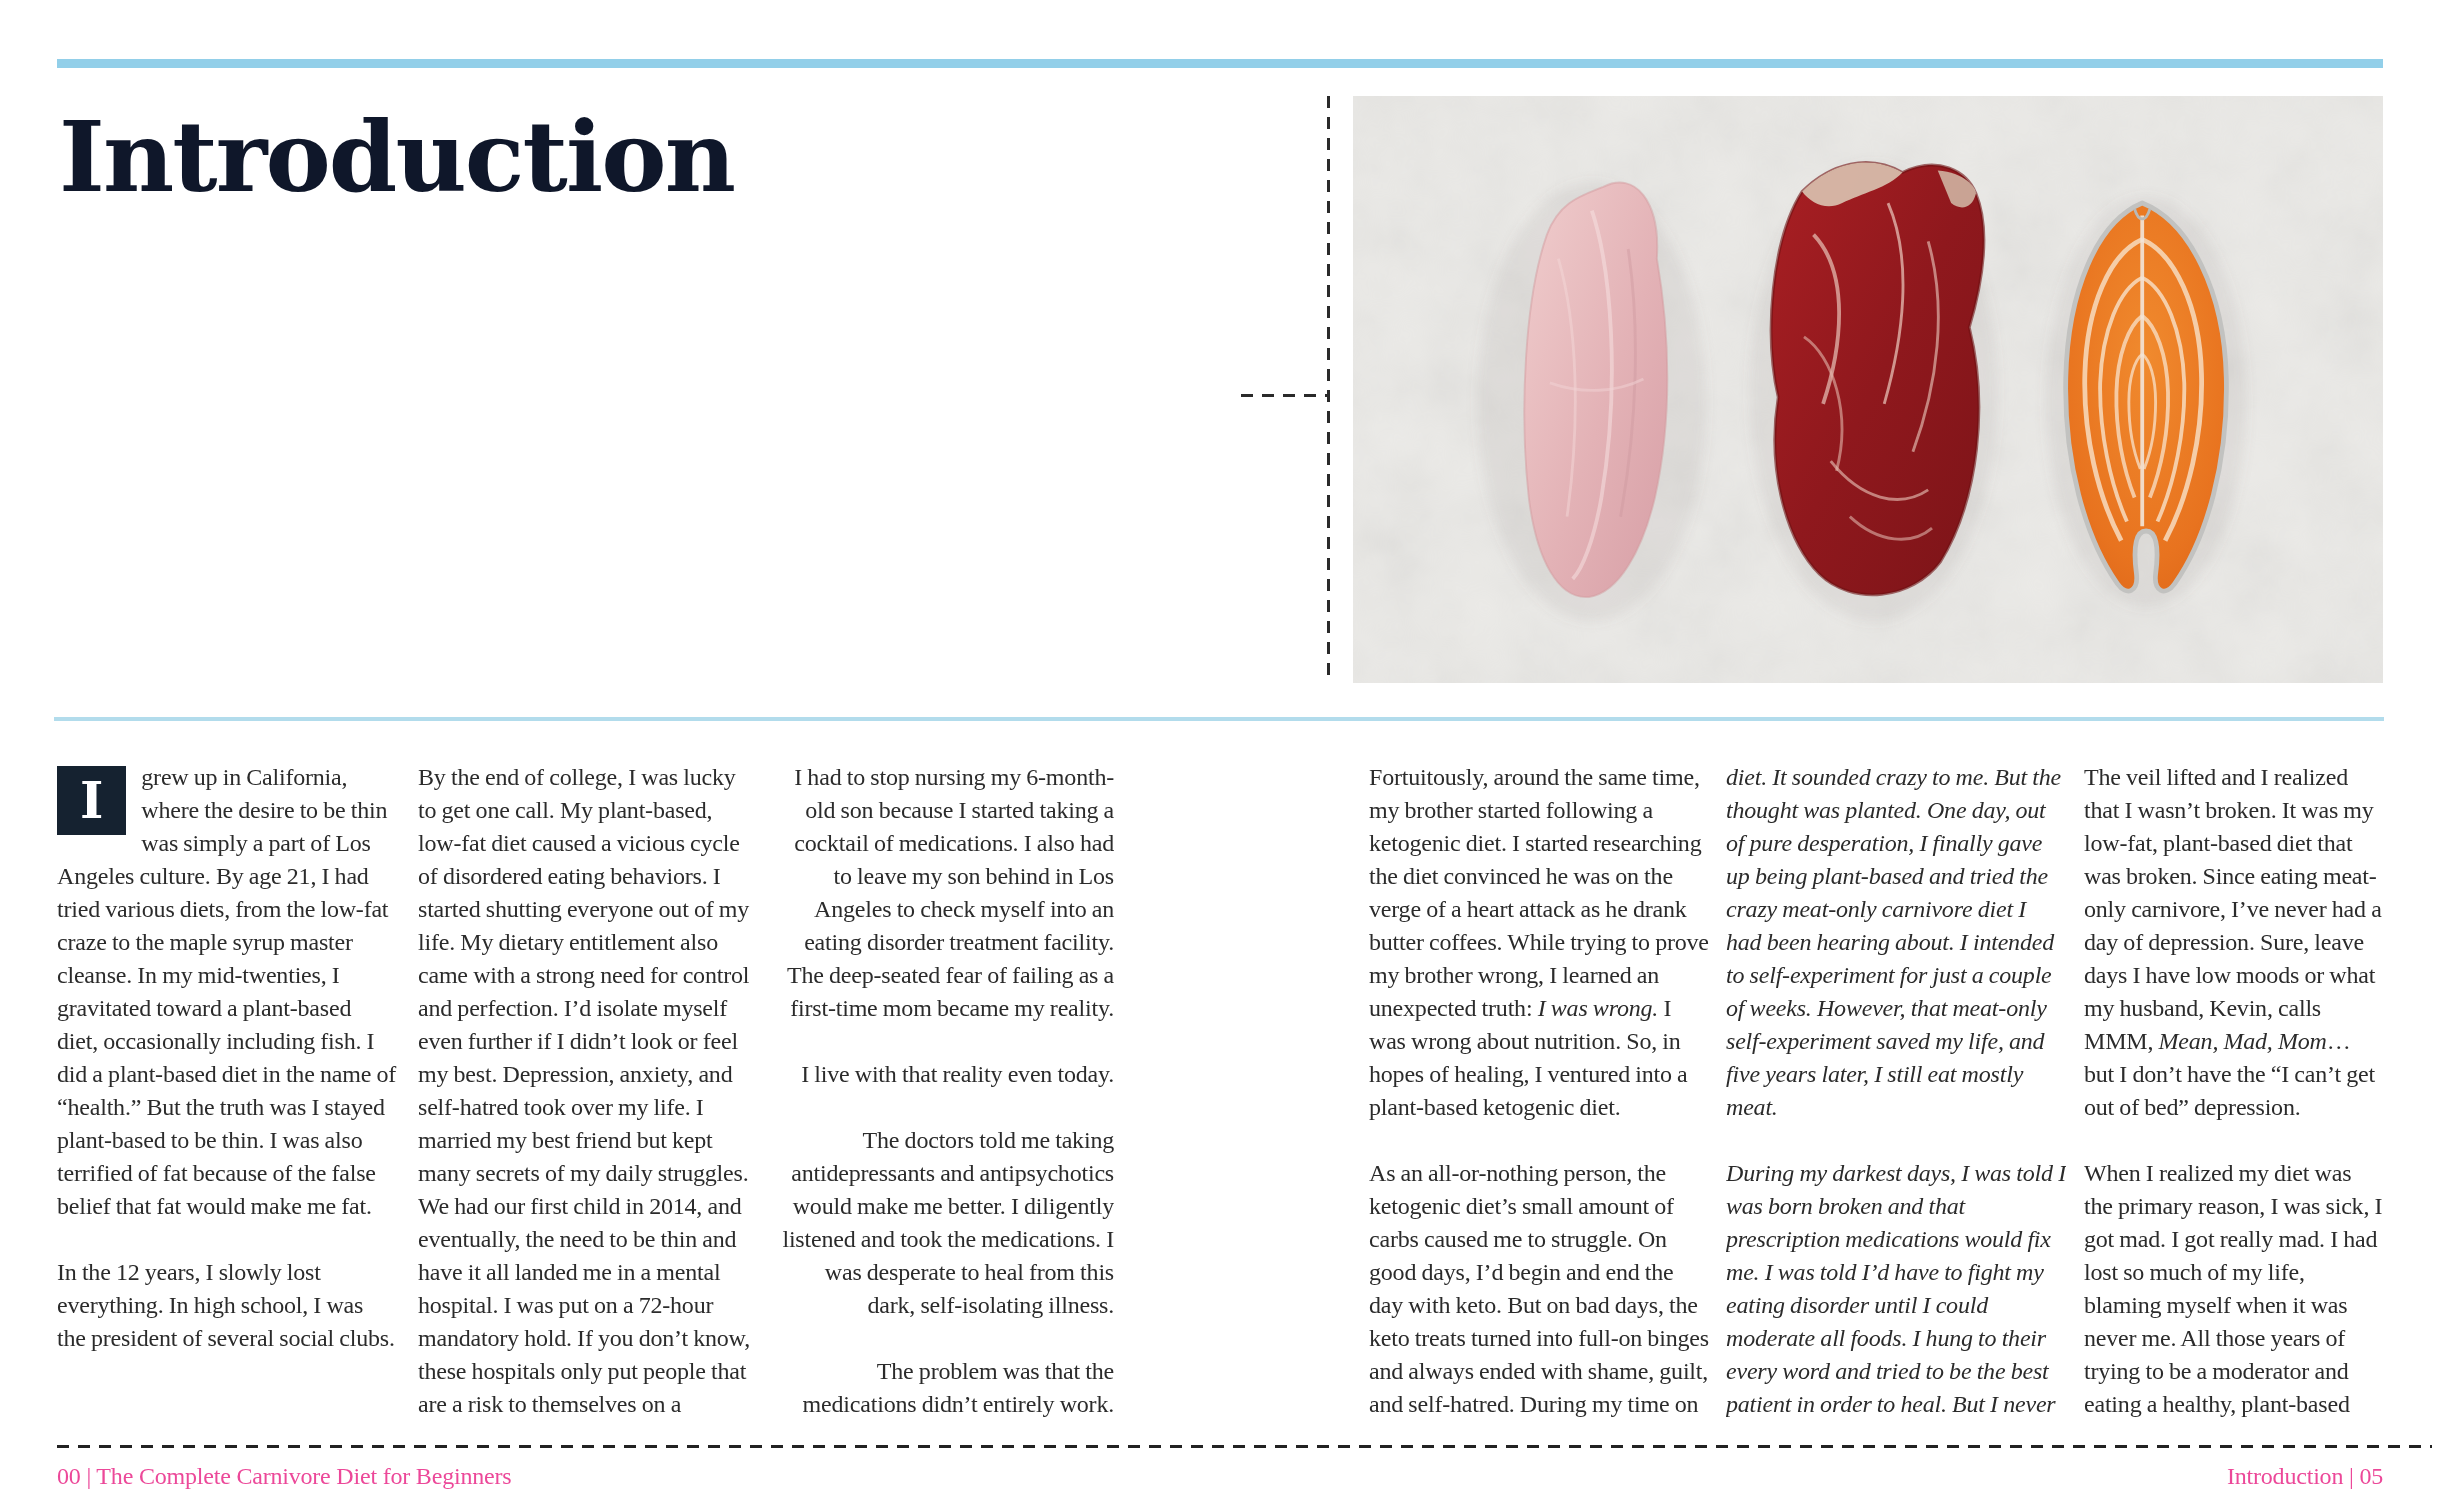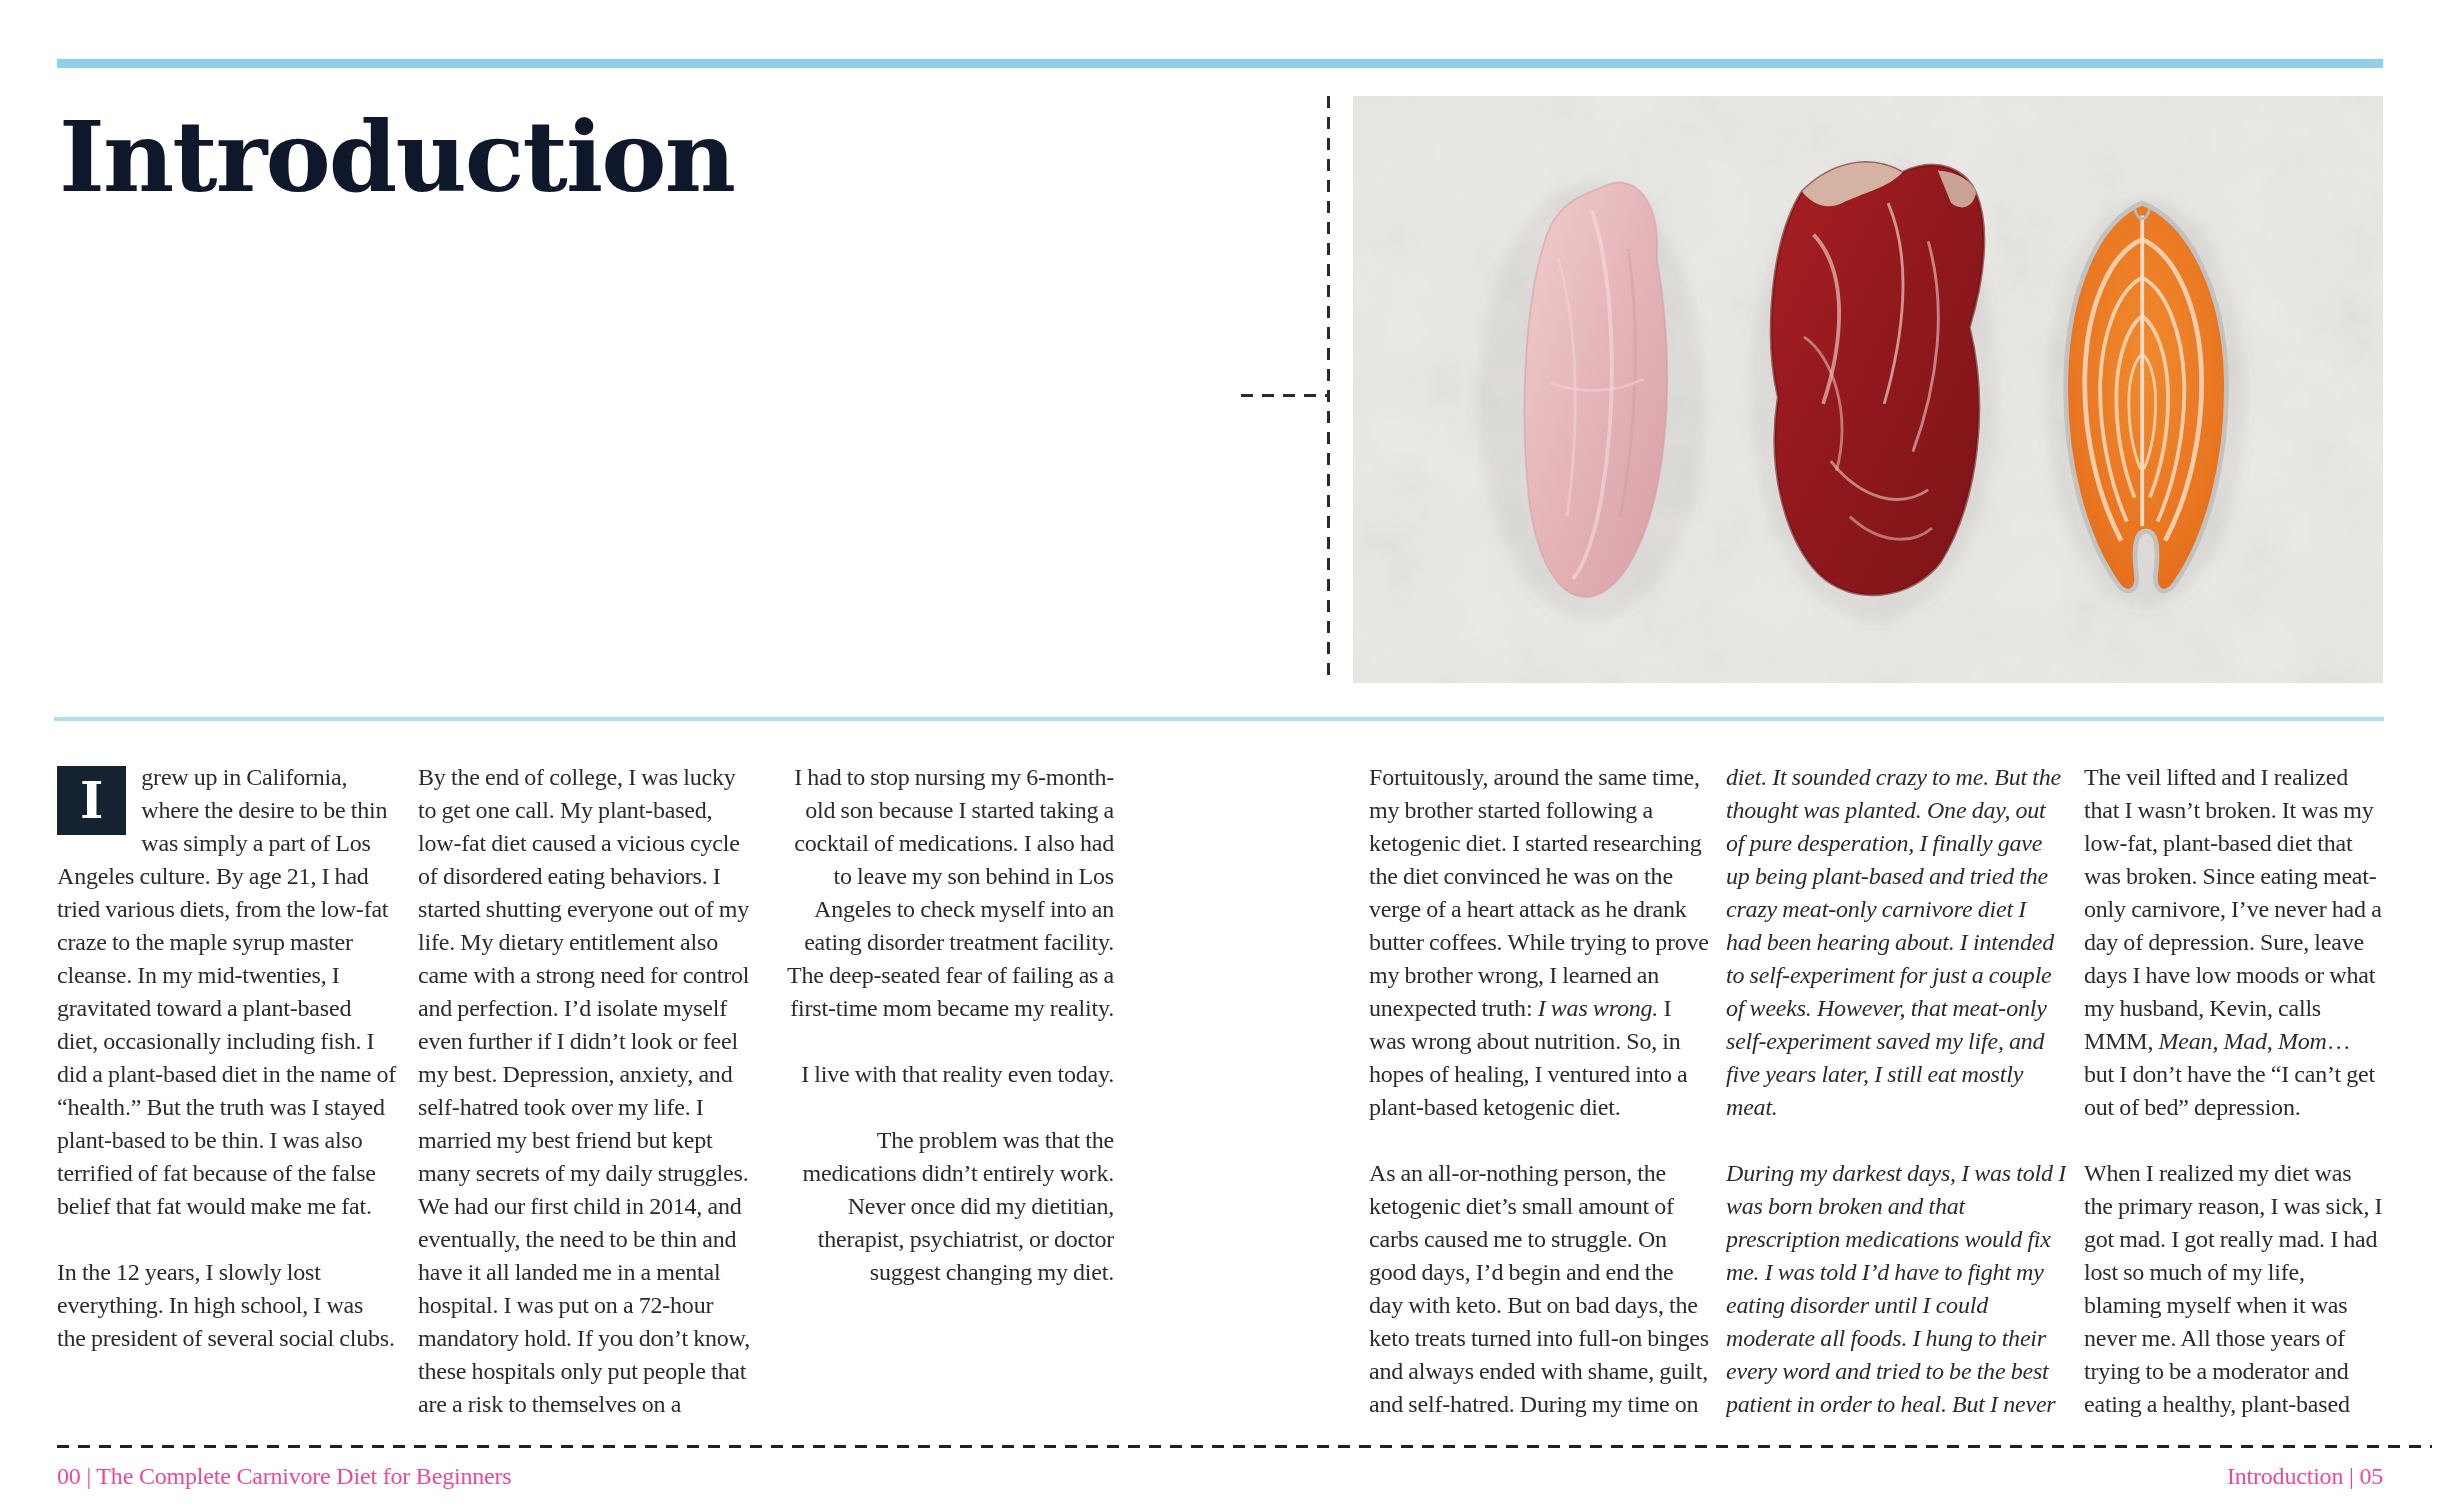--- a/index.html
+++ b/index.html
@@ -133,20 +133,21 @@
   <div class="col c1">
     <p><span class="dropcap">I</span><span>grew up in California, where the desire to be thin was simply a part of Los Angeles culture. By age 21, I had tried various diets, from the low-fat craze to the maple syrup master cleanse. In my mid-twenties, I gravitated toward a plant-based diet, occasionally including fish. I did a plant-based diet in the name of “health.” But the truth was I stayed plant-based to be thin. I was also terrified of fat because of the false belief that fat would make me fat.</span></p>
     <p>In the 12 years, I slowly lost everything. In high school, I was the president of several social clubs.</p>
   </div>
   <div class="col c2">
     <p>By the end of college, I was lucky to get one call. My plant-based, low-fat diet caused a vicious cycle of disordered eating behaviors. I started shutting everyone out of my life. My dietary entitlement also came with a strong need for control and perfection. I’d isolate myself even further if I didn’t look or feel my best. Depression, anxiety, and self-hatred took over my life. I married my best friend but kept many secrets of my daily struggles. We had our first child in 2014, and eventually, the need to be thin and have it all landed me in a mental hospital. I was put on a 72-hour mandatory hold. If you don’t know, these hospitals only put people that are a risk to themselves on a mandatory hold. As a grown adult, I lost the ability to choose.</p>
   </div>
   <div class="col c3">
     <p>I had to stop nursing my 6-month-old son because I started taking a cocktail of medications. I also had to leave my son behind in Los Angeles to check myself into an eating disorder treatment facility. The deep-seated fear of failing as a first-time mom became my reality.</p>
     <p>I live with that reality even today.</p>
+    <p>The doctors told me taking antidepressants and antipsychotics would make me better. I diligently listened and took the medications. I was desperate to heal from this dark, self-isolating illness.</p>
     <p>The problem was that the medications didn’t entirely work. Never once did my dietitian, therapist, psychiatrist, or doctor suggest changing my diet.</p>
   </div>
   <div class="col c4">
     <p><span>Fortuitously, around the same time, my brother started following a ketogenic diet. I started researching the diet convinced he was on the verge of a heart attack as he drank butter coffees. While trying to prove my brother wrong, I learned an unexpected truth: </span><span class="it">I was wrong.</span><span> I was wrong about nutrition. So, in hopes of healing, I ventured into a plant-based ketogenic diet.</span></p>
     <p>As an all-or-nothing person, the ketogenic diet’s small amount of carbs caused me to struggle. On good days, I’d begin and end the day with keto. But on bad days, the keto treats turned into full-on binges and always ended with shame, guilt, and self-hatred. During my time on a ketogenic diet, I heard many stories about a meat-only</p>
   </div>
   <div class="col c5">
     <p>diet. It sounded crazy to me. But the thought was planted. One day, out of pure desperation, I finally gave up being plant-based and tried the crazy meat-only carnivore diet I had been hearing about. I intended to self-experiment for just a couple of weeks. However, that meat-only self-experiment saved my life, and five years later, I still eat mostly meat.</p>
     <p>During my darkest days, I was told I was born broken and that prescription medications would fix me. I was told I’d have to fight my eating disorder until I could moderate all foods. I hung to their every word and tried to be the best patient in order to heal. But I never did. I never healed. It wasn’t until I ate meat-only that I started healing.</p>
   </div>

